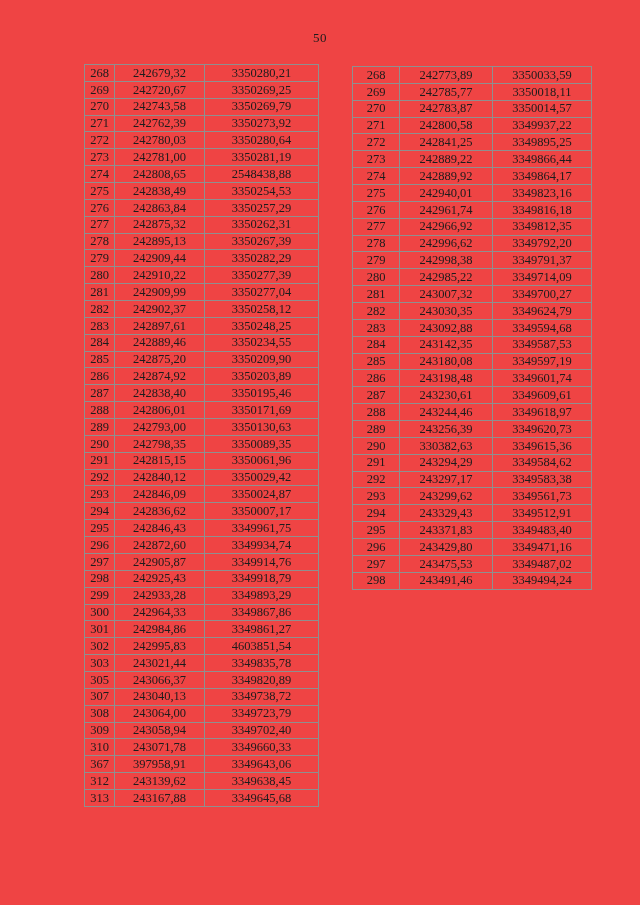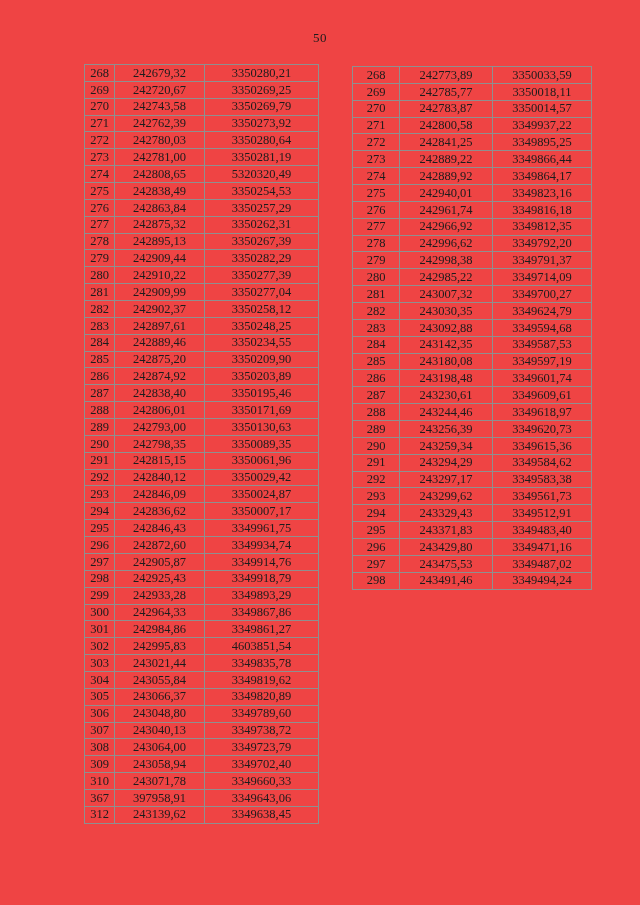--- a/index.html
+++ b/index.html
@@ -87,21 +87,21 @@
           <td>3350280,64</td>
         </tr>
         <tr>
           <td>273</td>
           <td>242781,00</td>
           <td>3350281,19</td>
         </tr>
         <tr>
           <td>274</td>
           <td>242808,65</td>
-          <td>5320320,49</td>
+          <td>2548438,88</td>
         </tr>
         <tr>
           <td>275</td>
           <td>242838,49</td>
           <td>3350254,53</td>
         </tr>
         <tr>
           <td>276</td>
           <td>242863,84</td>
           <td>3350257,29</td>
@@ -235,35 +235,25 @@
           <td>302</td>
           <td>242995,83</td>
           <td>4603851,54</td>
         </tr>
         <tr>
           <td>303</td>
           <td>243021,44</td>
           <td>3349835,78</td>
         </tr>
         <tr>
-          <td>304</td>
-          <td>243055,84</td>
-          <td>3349819,62</td>
-        </tr>
-        <tr>
           <td>305</td>
           <td>243066,37</td>
           <td>3349820,89</td>
         </tr>
         <tr>
-          <td>306</td>
-          <td>243048,80</td>
-          <td>3349789,60</td>
-        </tr>
-        <tr>
           <td>307</td>
           <td>243040,13</td>
           <td>3349738,72</td>
         </tr>
         <tr>
           <td>308</td>
           <td>243064,00</td>
           <td>3349723,79</td>
         </tr>
         <tr>
@@ -278,20 +268,25 @@
         </tr>
         <tr>
           <td>367</td>
           <td>397958,91</td>
           <td>3349643,06</td>
         </tr>
         <tr>
           <td>312</td>
           <td>243139,62</td>
           <td>3349638,45</td>
+        </tr>
+        <tr>
+          <td>313</td>
+          <td>243167,88</td>
+          <td>3349645,68</td>
         </tr>
       </tbody>
   </table>
 
   <table class="coord-table right">
     <colgroup>
       <col class="c-idx">
         <col class="c-x">
         <col class="c-y">
     </colgroup>
@@ -401,21 +396,21 @@
           <td>243244,46</td>
           <td>3349618,97</td>
         </tr>
         <tr>
           <td>289</td>
           <td>243256,39</td>
           <td>3349620,73</td>
         </tr>
         <tr>
           <td>290</td>
-          <td>243259,34</td>
+          <td>330382,63</td>
           <td>3349615,36</td>
         </tr>
         <tr>
           <td>291</td>
           <td>243294,29</td>
           <td>3349584,62</td>
         </tr>
         <tr>
           <td>292</td>
           <td>243297,17</td>

